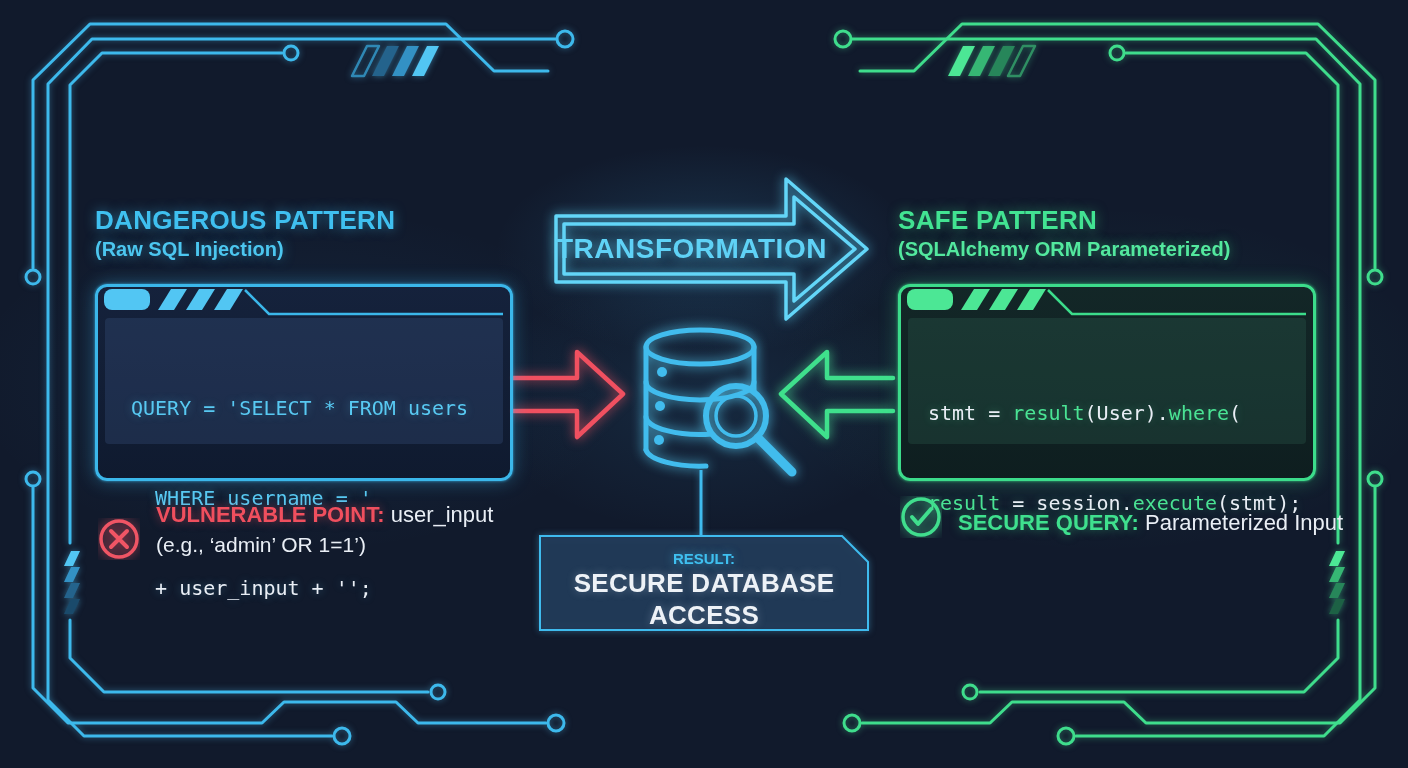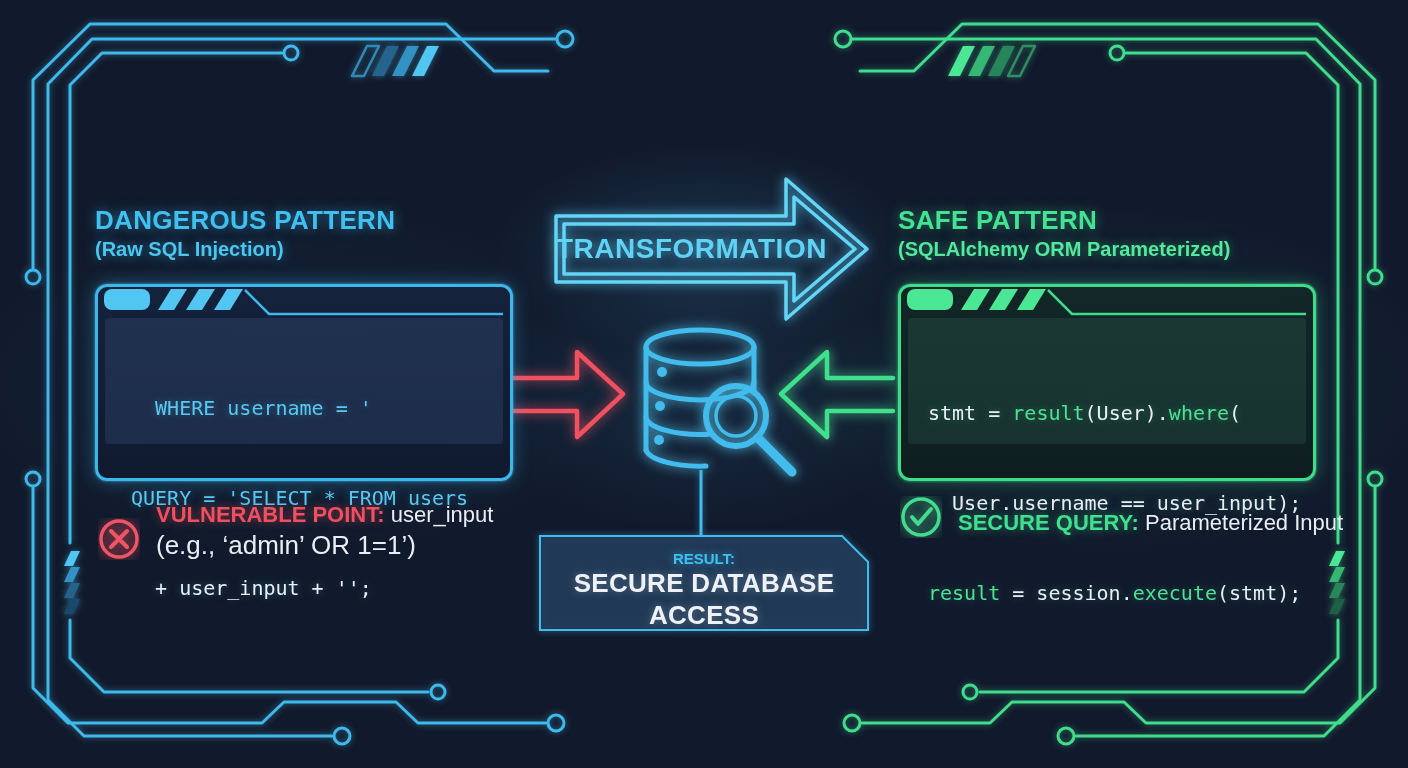--- a/index.html
+++ b/index.html
@@ -52,21 +52,21 @@
   .tok-green{color:#4ae394;}
 
   .annotation{position:absolute;display:flex;align-items:flex-end;}
   #ann-left{left:98px;top:494px;width:420px;}
   #ann-right{left:900px;top:496px;width:480px;}
   .ann-icon{flex:0 0 auto;margin-right:16px;}
   .ann-text{font-size:22px;line-height:30px;color:#e9eef5;padding-top:6px;}
   .ann-label{font-weight:700;}
   #ann-left .ann-label{color:#f04f5e;text-shadow:0 0 10px rgba(240,79,94,.5);}
   #ann-right .ann-label{color:#3fe08e;text-shadow:0 0 10px rgba(63,224,142,.5);}
-  .ann-line2{color:#e9eef5;font-size:26px;}
+  .ann-line2{color:#e9eef5;font-size:21px;}
 
   #arrow-label{position:absolute;left:556px;top:233px;width:232px;text-align:center;
     font-size:28px;font-weight:700;letter-spacing:.5px;color:#5fd2f6;
     text-shadow:0 0 14px rgba(95,210,246,.8);}
 
   #result-text{position:absolute;left:540px;top:550px;width:328px;text-align:center;line-height:1.22;}
   #result-text .r-label{font-size:15px;font-weight:700;color:#3fc0f0;text-shadow:0 0 10px rgba(63,192,240,.6);}
   #result-text .r-value{font-size:26px;font-weight:700;color:#eef2f7;letter-spacing:.3px;
     text-shadow:0 0 8px rgba(200,220,240,.35);}
 </style>
@@ -175,22 +175,22 @@
     <svg class="panel-header-svg" width="418" height="36">
       <rect x="9" y="5" width="46" height="21" rx="8" fill="#52c6f3"></rect>
       <g fill="#52c6f3">
         <path d="M 63 26 L 76 5 L 92 5 L 79 26 Z"></path>
         <path d="M 91 26 L 104 5 L 120 5 L 107 26 Z"></path>
         <path d="M 119 26 L 132 5 L 148 5 L 135 26 Z"></path>
       </g>
       <path d="M 408 30 L 174 30 L 150 6" fill="none" stroke="#3bb7ea" stroke-width="2.5"></path>
     </svg>
     <div class="code" id="code-left">
+      <div><span class="tok-cyan">QUERY = 'SELECT * FROM users</span></div>
       <div><span class="tok-cyan">  WHERE username = '</span></div>
-      <div><span class="tok-cyan">QUERY = 'SELECT * FROM users</span></div>
       <div><span class="tok-white">  + user_input + '';</span></div>
     </div>
   </div>
 
   <div class="annotation" id="ann-left">
     <svg class="ann-icon" width="42" height="42">
       <g class="glow-red" fill="none" stroke="#f05565" stroke-linecap="round">
         <circle cx="21" cy="21" r="18" stroke-width="3.5"></circle>
         <path d="M 13 13 L 29 29 M 29 13 L 13 29" stroke-width="4"></path>
       </g>
@@ -219,21 +219,20 @@
       <rect x="9" y="5" width="46" height="21" rx="8" fill="#4ce795"></rect>
       <g fill="#4ce795">
         <path d="M 63 26 L 76 5 L 92 5 L 79 26 Z"></path>
         <path d="M 91 26 L 104 5 L 120 5 L 107 26 Z"></path>
         <path d="M 119 26 L 132 5 L 148 5 L 135 26 Z"></path>
       </g>
       <path d="M 408 30 L 174 30 L 150 6" fill="none" stroke="#3cdc8b" stroke-width="2.5"></path>
     </svg>
     <div class="code" id="code-right">
       <div><span class="tok-white">stmt = </span><span class="tok-green">result</span><span class="tok-white">(User).</span><span class="tok-green">where</span><span class="tok-white">(</span></div>
-      <div><span class="tok-white">  User.username == user_input);</span></div>
       <div><span class="tok-green">result</span><span class="tok-white"> = session.</span><span class="tok-green">execute</span><span class="tok-white">(stmt);</span></div>
     </div>
   </div>
 
   <div class="annotation" id="ann-right">
     <svg class="ann-icon" width="42" height="42">
       <g class="glow-green" fill="none" stroke="#40dd8d" stroke-linecap="round" stroke-linejoin="round">
         <circle cx="21" cy="21" r="18" stroke-width="3.5"></circle>
         <path d="M 12 21 L 18 28 L 31 13" stroke-width="4"></path>
       </g>

